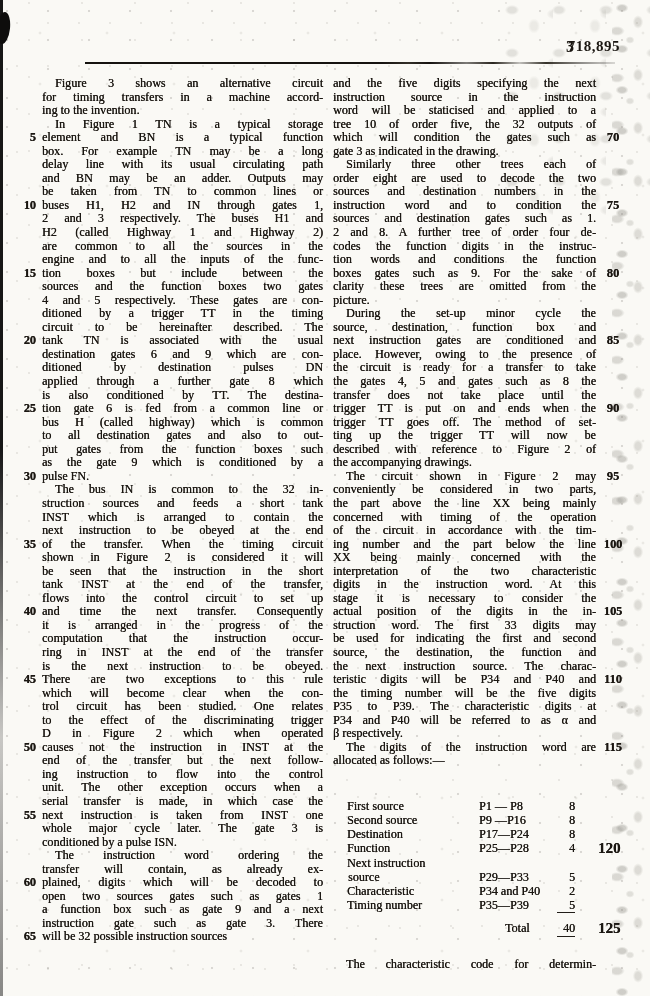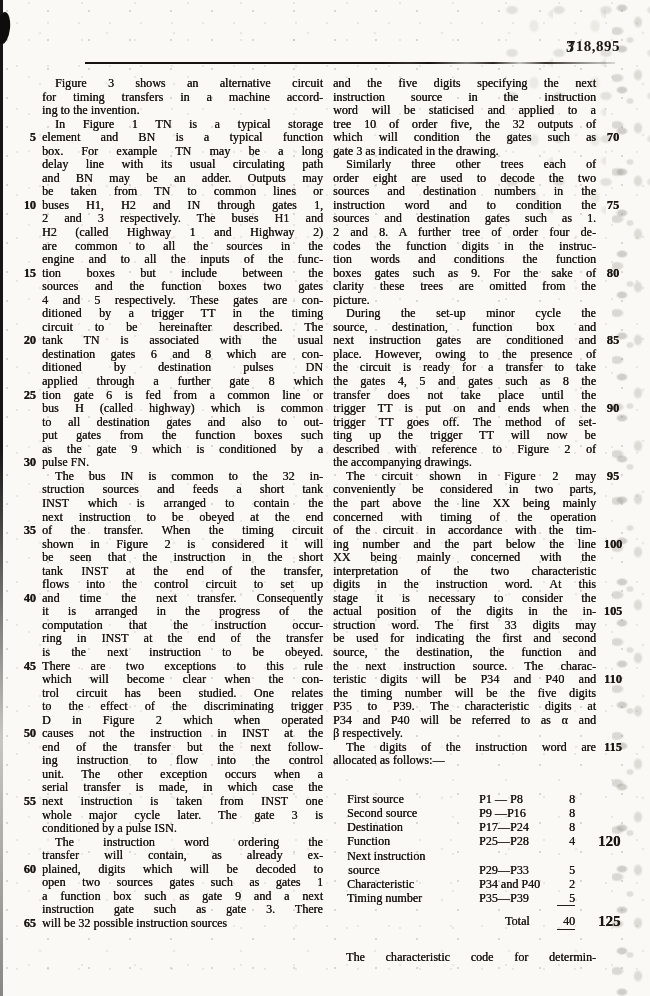--- a/index.html
+++ b/index.html
@@ -68,21 +68,21 @@
         text-align:justify;text-align-last:justify;}
   .line .lt{white-space:normal;}
   .line{white-space:normal;}
   .line.end{text-align-last:left;}
   .line.ind{text-indent:13px;}
   .mnum{position:absolute;top:0;font-weight:bold;font-size:12.3px;text-indent:0;
         text-align-last:auto;text-shadow:.25px 0 0 currentColor;}
   .ml{left:-26px;width:20px;text-align:right;}
   .mr{left:265px;width:30px;text-align:center;}
   
-  .tbl{margin-top:24px;position:relative;text-decoration:underline;}
+  .tbl{margin-top:31px;position:relative;text-decoration:underline;}
   .trow{position:relative;height:14.2px;line-height:14.2px;text-align:left;text-align-last:auto;}
   .tlabel{position:absolute;left:14px;white-space:nowrap;}
   .tlabel.ind2{left:15px;}
   .trange{position:absolute;left:146px;white-space:nowrap;}
   .tcount{position:absolute;left:220px;width:22px;text-align:right;}
   .tnum{position:absolute;left:265px;width:30px;font-weight:bold;font-size:15px;}
   .sumrule-row{position:relative;height:9px;}
   .sumrule{position:absolute;left:224px;width:18px;border-top:1.6px solid #211d18;}
   .total-label{position:absolute;left:172px;}
   .tbl-footer-gap{height:13px;}
@@ -115,23 +115,24 @@
       <div class="line"><span class="lt">2 and 3 respectively. The buses H1 and</span></div>
       <div class="line"><span class="lt">H2 (called Highway 1 and Highway 2)</span></div>
       <div class="line"><span class="lt">are common to all the sources in the</span></div>
       <div class="line"><span class="lt">engine and to all the inputs of the func-</span></div>
       <div class="line"><span class="lt">tion boxes but include between the</span><span class="mnum ml">15</span></div>
       <div class="line"><span class="lt">sources and the function boxes two gates</span></div>
       <div class="line"><span class="lt">4 and 5 respectively. These gates are con-</span></div>
       <div class="line"><span class="lt">ditioned by a trigger TT in the timing</span></div>
       <div class="line"><span class="lt">circuit to be hereinafter described. The</span></div>
       <div class="line"><span class="lt">tank TN is associated with the usual</span><span class="mnum ml">20</span></div>
-      <div class="line"><span class="lt">destination gates 6 and 8 which are con-</span></div>
+      <div class="line"><span class="lt">destination gates 6 and 9 which are con-</span></div>
       <div class="line"><span class="lt">ditioned by destination pulses DN</span></div>
       <div class="line"><span class="lt">applied through a further gate 8 which</span></div>
+      <div class="line"><span class="lt">is also conditioned by TT. The destina-</span></div>
       <div class="line"><span class="lt">tion gate 6 is fed from a common line or</span><span class="mnum ml">25</span></div>
       <div class="line"><span class="lt">bus H (called highway) which is common</span></div>
       <div class="line"><span class="lt">to all destination gates and also to out-</span></div>
       <div class="line"><span class="lt">put gates from the function boxes such</span></div>
       <div class="line"><span class="lt">as the gate 9 which is conditioned by a</span></div>
       <div class="line end"><span class="lt">pulse FN.</span><span class="mnum ml">30</span></div>
       <div class="line ind"><span class="lt">The bus IN is common to the 32 in-</span></div>
       <div class="line"><span class="lt">struction sources and feeds a short tank</span></div>
       <div class="line"><span class="lt">INST which is arranged to contain the</span></div>
       <div class="line"><span class="lt">next instruction to be obeyed at the end</span></div>

